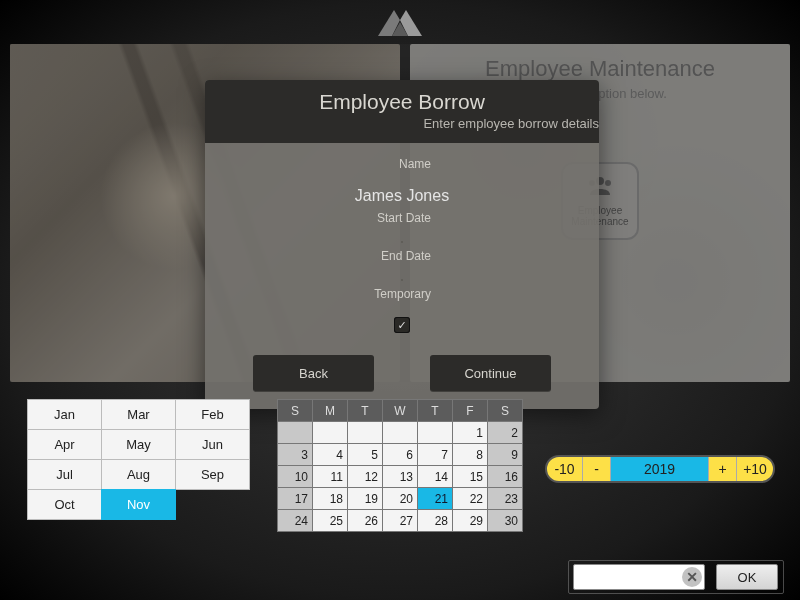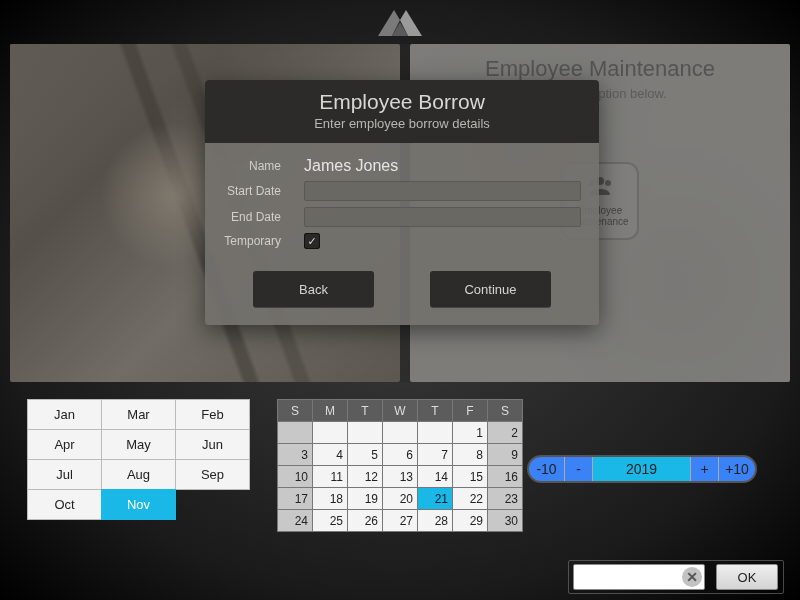--- a/index.html
+++ b/index.html
@@ -58,23 +58,23 @@
   .modal {
     position: absolute; top: 80px; left: 205px; width: 394px;
     background: rgba(115,113,108,0.92); border-radius: 4px;
     box-shadow: 0 6px 24px rgba(0,0,0,0.5);
     color: #e2e0da;
   }
   .modal-head {
     background: #2c2b29; text-align: center; padding: 10px 0 12px 0; border-radius: 4px 4px 0 0;
   }
   .modal-title { font-size: 21px; font-weight: 300; color: #d9d7d1; }
-  .modal-sub { font-size: 13px; color: #b8b6b0; margin-top: 2px; }
+  .modal-sub { font-size: 13px; color: #b8b6b0; margin-top: 2px; text-align: right; }
   .modal-body { padding: 14px 18px 18px 18px; }
-  .field-row { display: flex; align-items: center; gap: 23px; margin-bottom: 6px; }
+  .field-row { display: flex; align-items: center; gap: 16px; margin-bottom: 6px; flex-direction: column; }
   .field-label { width: 58px; text-align: right; font-size: 12px; color: #d0cec8; }
   .field-value { font-size: 16px; color: #e5e5e5; }
   .field-input {
     flex: 1; height: 20px; background: #6a6863; border: 1px solid #5a5853; border-radius: 2px;
   }
   .checkbox {
     width: 16px; height: 16px; background: #2a2926; border-radius: 3px; display: inline-flex;
     align-items: center; justify-content: center; color: #ddd; font-size: 11px;
     box-shadow: inset 0 0 0 1px #111;
   }
@@ -104,23 +104,23 @@
     border: 1px solid #777; display: flex; align-items: center; justify-content: center;
     font-size: 12px; margin: -1px 0 0 -1px;
   }
   .cal-head div { background: #5c5c5c; color: #ddd; }
   .cal-row div { background: #f4f4f4; color: #222; justify-content: flex-end; padding-right: 4px; }
   .cal-row div.empty { background: #f4f4f4; }
   .cal-row div.we { background: #c8c8c8; }
   .cal-row div.sel { background: #19b8e6; color: #0f172a; }
 
   .year-picker {
-    position: absolute; top: 455px; left: 527px; width: 230px; height: 28px;
+    position: absolute; top: 455px; left: 545px; width: 230px; height: 28px;
     display: flex; border: 2px solid #555; border-radius: 14px; overflow: hidden;
-    background: #3b82f6;
+    background: #fde047;
   }
   .year-picker > div {
     display: flex; align-items: center; justify-content: center; font-size: 14px; color: #222;
     border-right: 1px solid #aaa;
   }
   .yp-big { width: 36px; }
   .yp-small { width: 28px; }
   .yp-val { flex: 1; background: #19b8e6; color: #fff; font-weight: 500; }
   .year-picker > div:last-child { border-right: none; }
 

